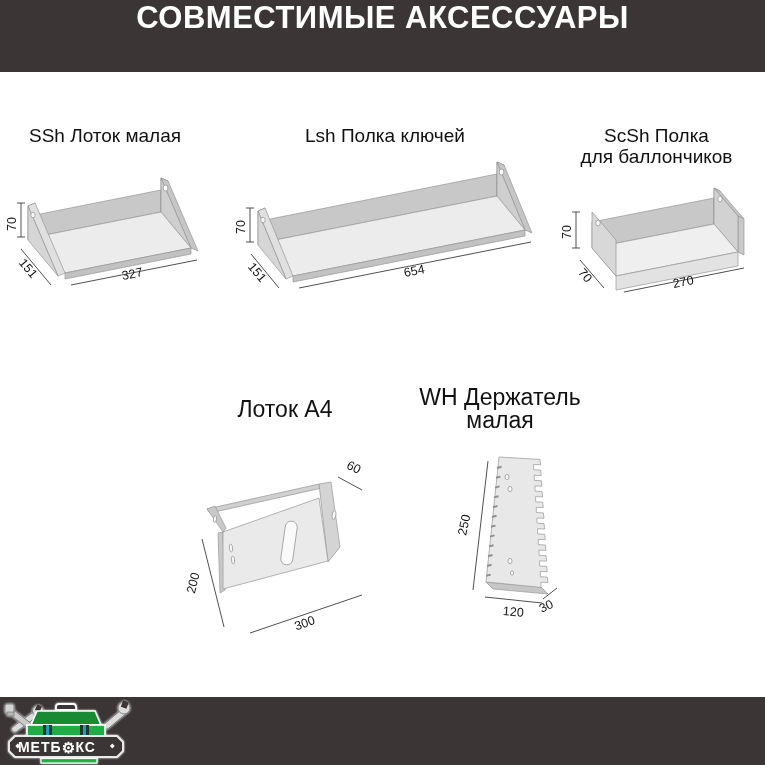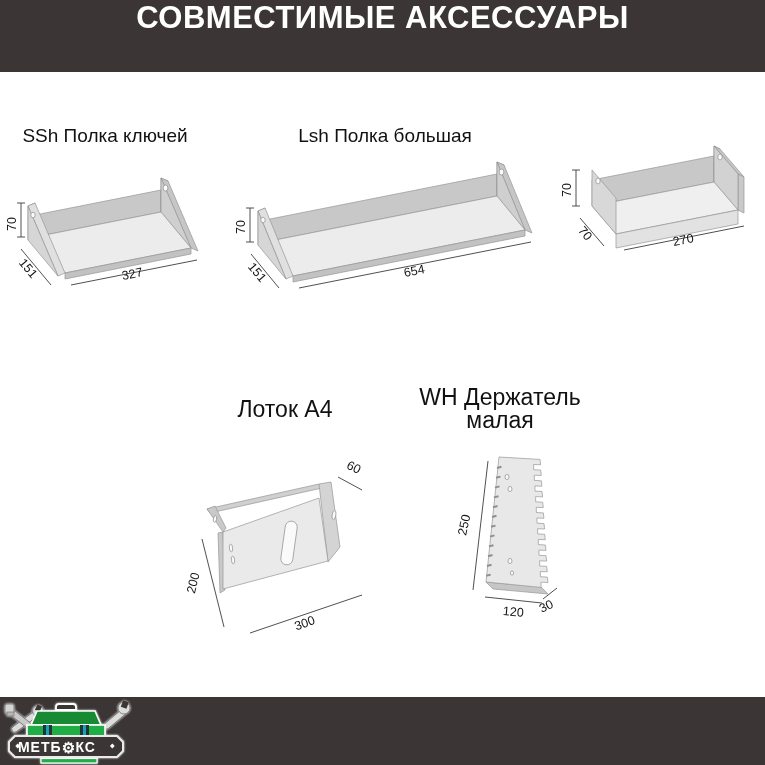--- a/index.html
+++ b/index.html
@@ -38,21 +38,21 @@
 </head>
 <body>
 
 <div class="page">
 
   <div class="topbar">
     <h1>СОВМЕСТИМЫЕ АКСЕССУАРЫ</h1>
   </div>
 
   <div class="product p-ssh">
-    <div class="ptitle"><b>SSh</b> <span>Полка ключей</span></div>
+    <div class="ptitle"><b>SSh</b> <span>Лоток малая</span></div>
     <svg class="drawing" width="200" height="132" viewBox="0 0 200 132">
       <g>
         <polygon class="face" points="30,56 156,31 156,53 30,78" fill="#c8c8c8"></polygon>
         <polygon class="face" points="156,19 163,22 163,56 156,53" fill="#bdbdbd"></polygon>
         <polygon class="face" points="156,19 163,22 193,92 186,89" fill="#c6c6c6"></polygon>
         <polygon class="face" points="156,19 156,53 186,89" fill="#cfcfcf"></polygon>
         <ellipse class="hole" cx="160.5" cy="29" rx="2.4" ry="3"></ellipse>
         <polygon class="face" points="30,78 156,53 186,89 60,114" fill="#ececec"></polygon>
         <polygon class="face" points="60,114 186,89 186,95 60,120" fill="#c2c2c2"></polygon>
         <polygon class="face" points="30,44 23,47 23,81 30,78" fill="#cfcfcf"></polygon>
@@ -67,21 +67,21 @@
         <text class="dimtxt" x="8" y="65" transform="rotate(-90 8 65)" text-anchor="middle" dominant-baseline="middle">70</text>
         <line class="dim" x1="16" y1="90" x2="46" y2="126"></line>
         <text class="dimtxt" x="20" y="112" transform="rotate(50 20 112)" text-anchor="middle">151</text>
         <line class="dim" x1="66" y1="126" x2="192" y2="101"></line>
         <text class="dimtxt" x="128" y="119" transform="rotate(-11 128 119)" text-anchor="middle">327</text>
       </g>
     </svg>
   </div>
 
   <div class="product p-lsh">
-    <div class="ptitle"><b>Lsh</b> <span>Полка большая</span></div>
+    <div class="ptitle"><b>Lsh</b> <span>Полка ключей</span></div>
     <svg class="drawing" width="300" height="142" viewBox="0 0 300 142">
       <g>
         <polygon class="face" points="30,63 262,17 262,39 30,85" fill="#c8c8c8"></polygon>
         <polygon class="face" points="262,5 269,8 269,42 262,39" fill="#bdbdbd"></polygon>
         <polygon class="face" points="262,5 269,8 297,76 290,73" fill="#c6c6c6"></polygon>
         <polygon class="face" points="262,5 262,39 290,73" fill="#cfcfcf"></polygon>
         <ellipse class="hole" cx="266.5" cy="15" rx="2.4" ry="3"></ellipse>
         <polygon class="face" points="30,85 262,39 290,73 58,119" fill="#ececec"></polygon>
         <polygon class="face" points="58,119 290,73 290,79 58,125" fill="#c2c2c2"></polygon>
         <polygon class="face" points="30,51 23,54 23,88 30,85" fill="#cfcfcf"></polygon>
@@ -96,20 +96,22 @@
         <text class="dimtxt" x="7" y="70" transform="rotate(-90 7 70)" text-anchor="middle" dominant-baseline="middle">70</text>
         <line class="dim" x1="16" y1="97" x2="44" y2="131"></line>
         <text class="dimtxt" x="19" y="118" transform="rotate(50 19 118)" text-anchor="middle">151</text>
         <line class="dim" x1="64" y1="131" x2="296" y2="85"></line>
         <text class="dimtxt" x="180" y="118" transform="rotate(-11 180 118)" text-anchor="middle">654</text>
       </g>
     </svg>
   </div>
 
   <div class="product p-scsh">
+    <div class="ptitle"><b>ScSh</b> <span>Полка</span><br>
+      <span>для баллончиков</span></div>
     <svg class="drawing" width="205" height="130" viewBox="0 0 205 130">
       <g>
         <polygon class="face" points="38,50 160,26 160,52 38,76" fill="#c8c8c8"></polygon>
         <polygon class="face" points="160,16 166,19 166,55 160,52" fill="#bfbfbf"></polygon>
         <polygon class="face" points="160,16 166,19 190,47 184,44" fill="#c6c6c6"></polygon>
         <polygon class="face" points="184,44 190,47 190,83 184,80" fill="#c9c9c9"></polygon>
         <polygon class="face" points="160,16 184,44 184,80 160,52" fill="#d2d2d2"></polygon>
         <ellipse class="hole" cx="166" cy="27" rx="2.2" ry="2.9"></ellipse>
         <polygon class="face" points="38,76 160,52 184,80 62,104" fill="#efefef"></polygon>
         <polygon class="face" points="62,104 184,80 184,94 62,118" fill="#e2e2e2"></polygon>

